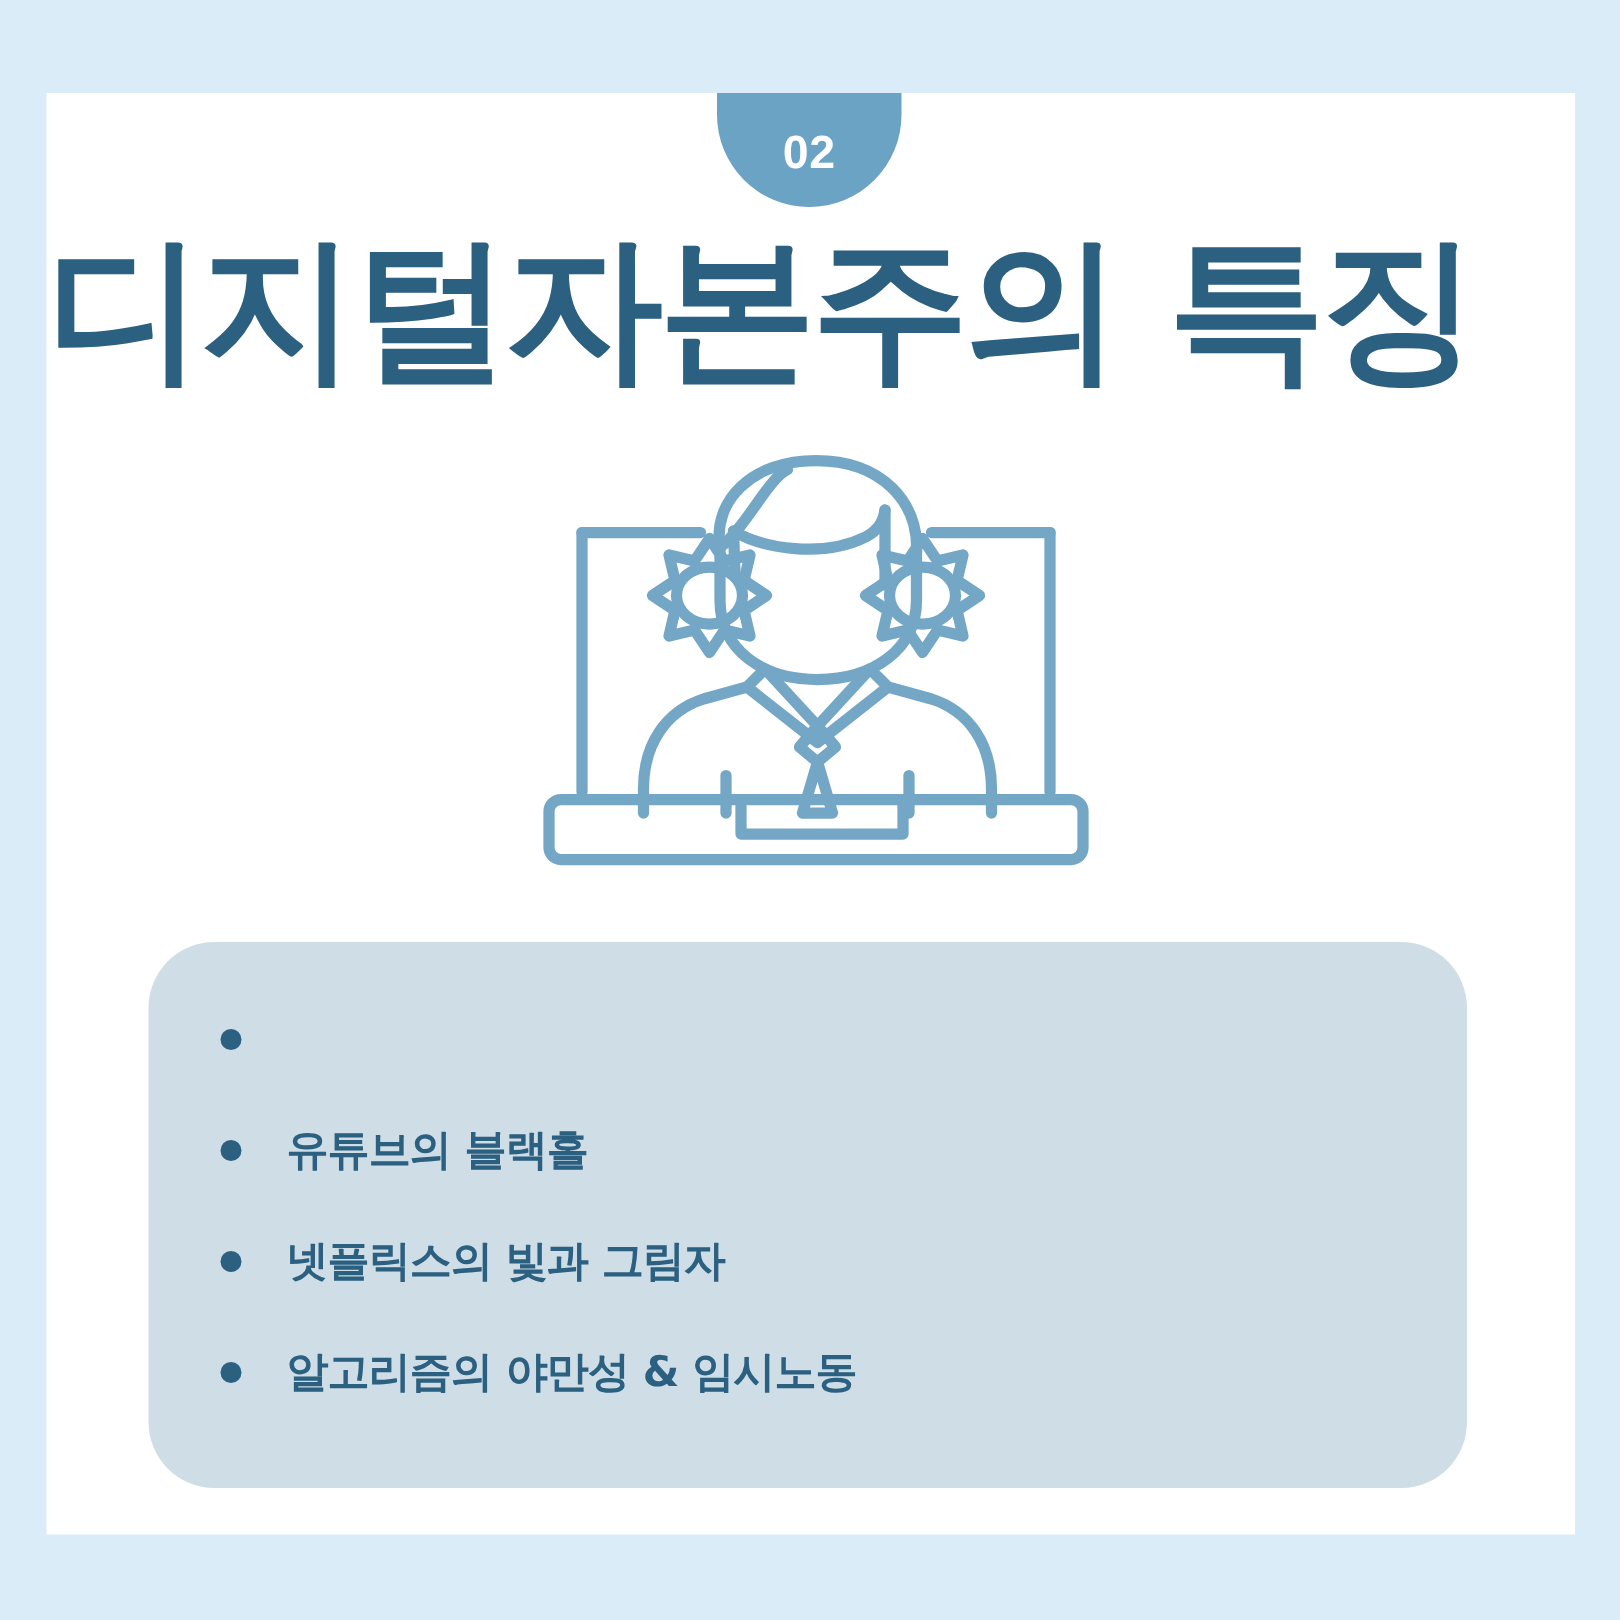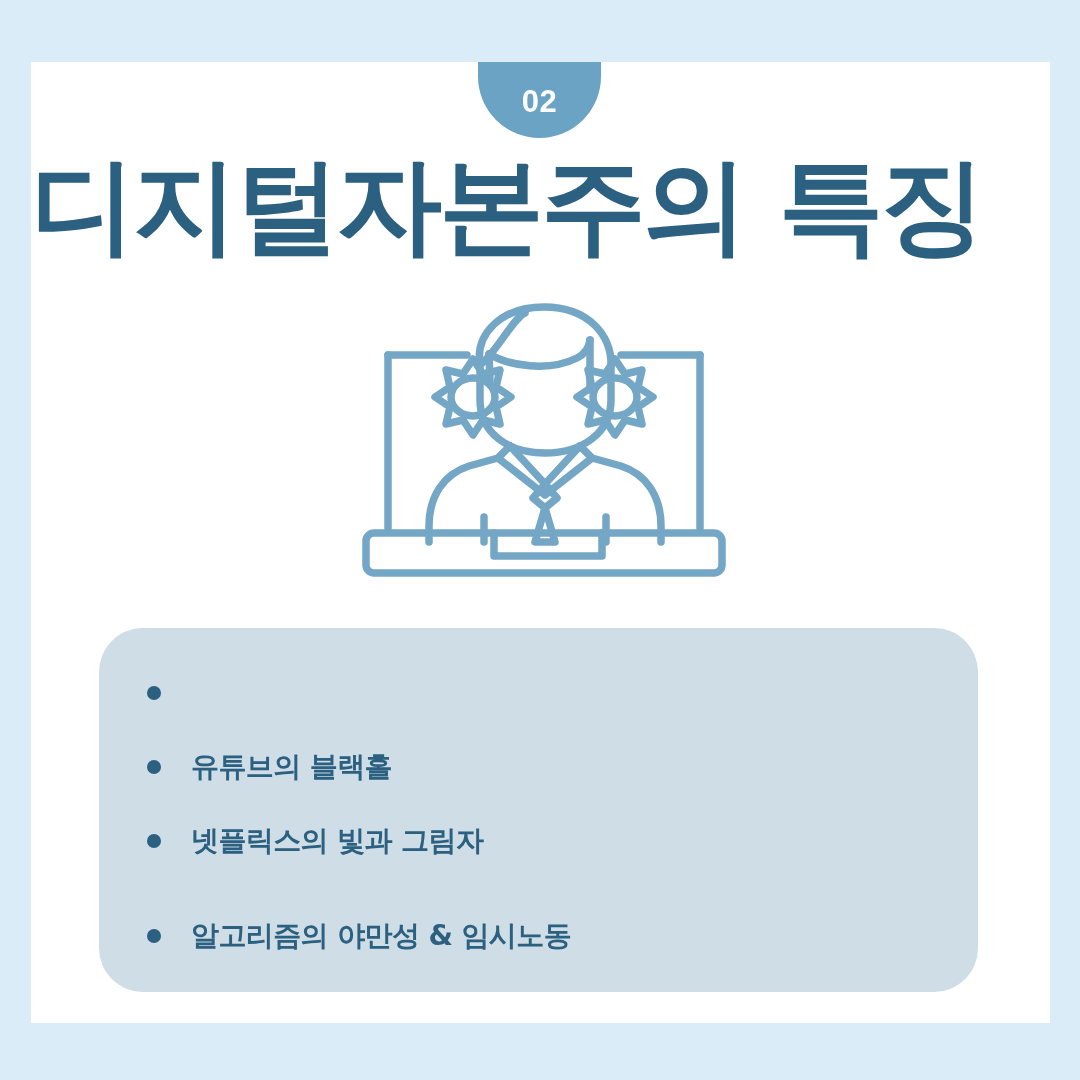--- a/index.html
+++ b/index.html
@@ -94,21 +94,21 @@
   .bullet-row {
     position: absolute;
     left: 48px;
     display: flex;
     align-items: center;
     height: 34px;
   }
   .bullet-row[data-idx="0"] { top: 48px; }
   .bullet-row[data-idx="1"] { top: 122px; }
   .bullet-row[data-idx="2"] { top: 196px; }
-  .bullet-row[data-idx="3"] { top: 270px; margin-top: 21px; }
+  .bullet-row[data-idx="3"] { top: 270px; }
 
   .bullet-dot {
     width: 14px;
     height: 14px;
     border-radius: 50%;
     background: #2b6080;
     flex: 0 0 auto;
   }
   .bullet-text {
     margin-left: 30px;

